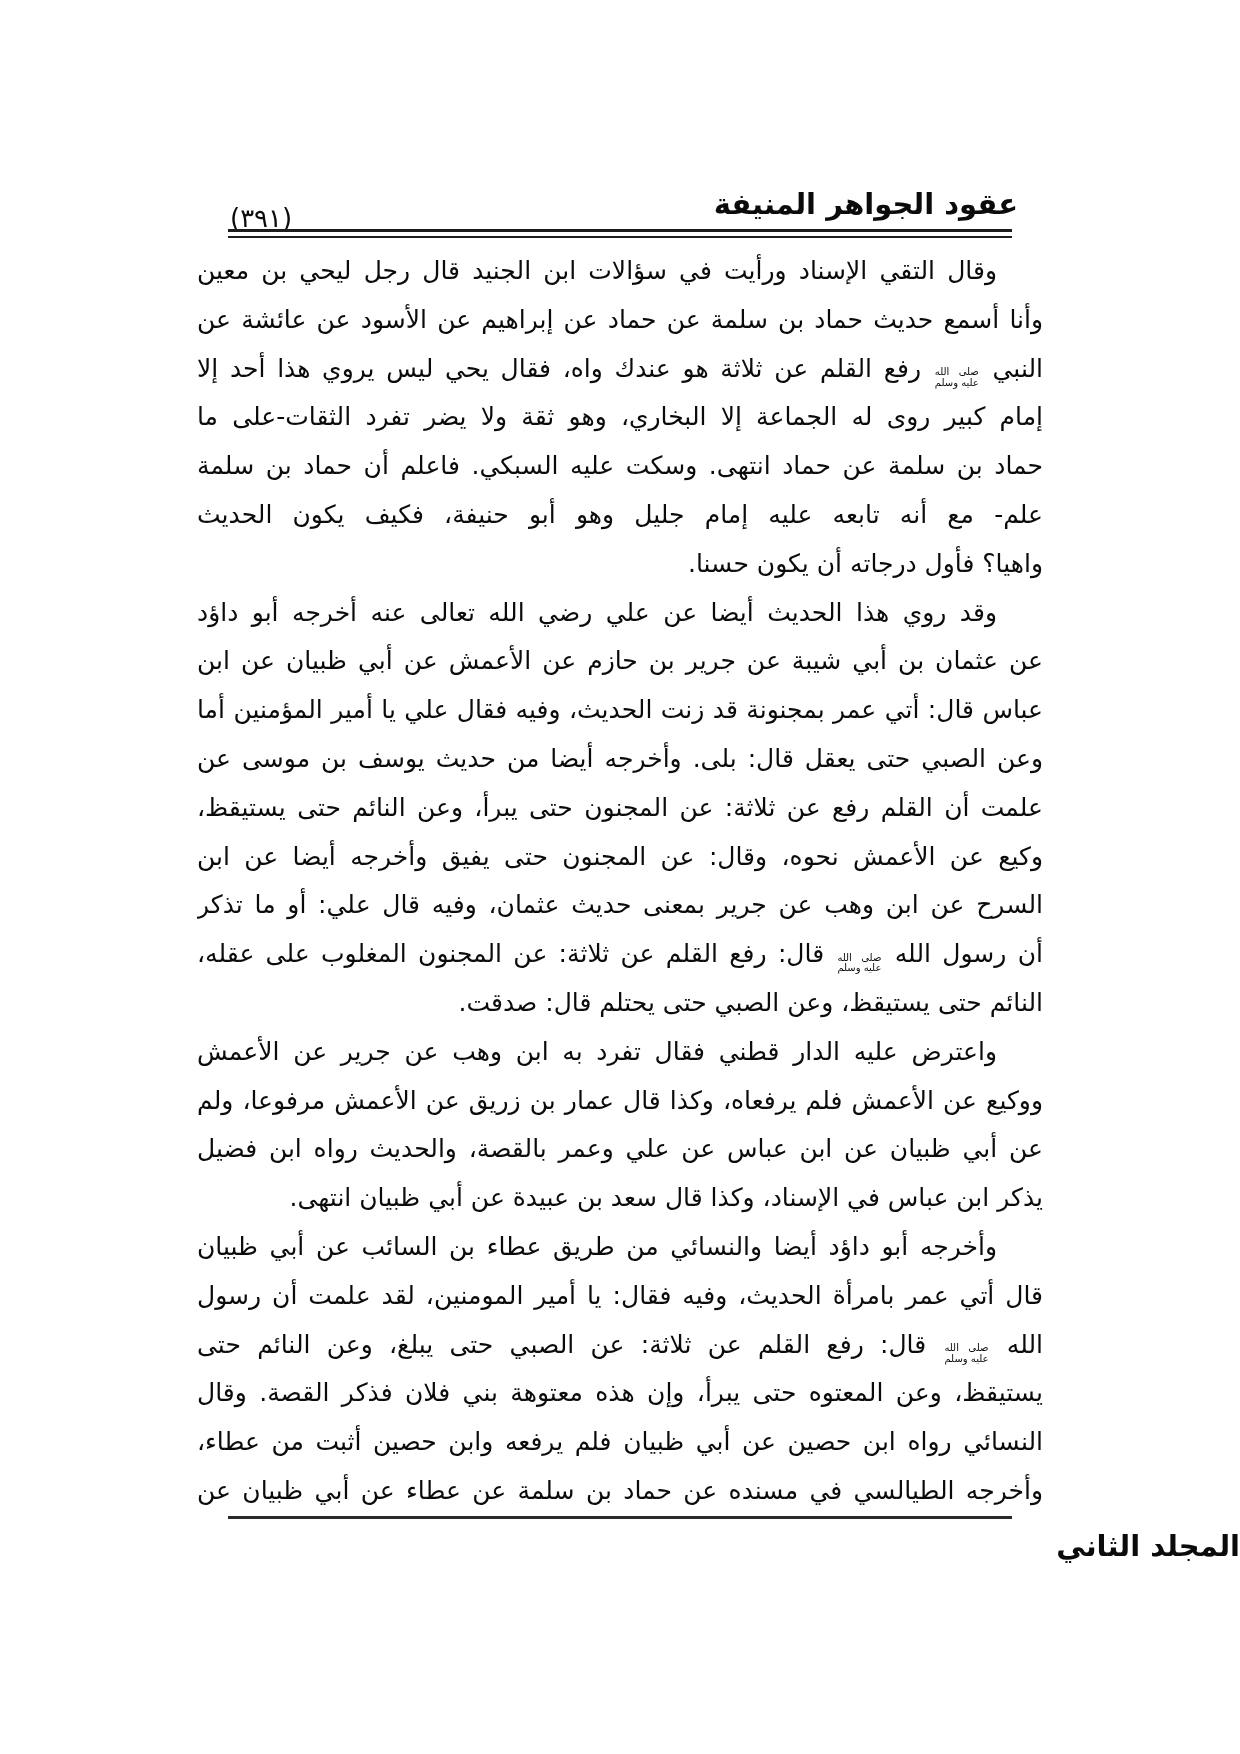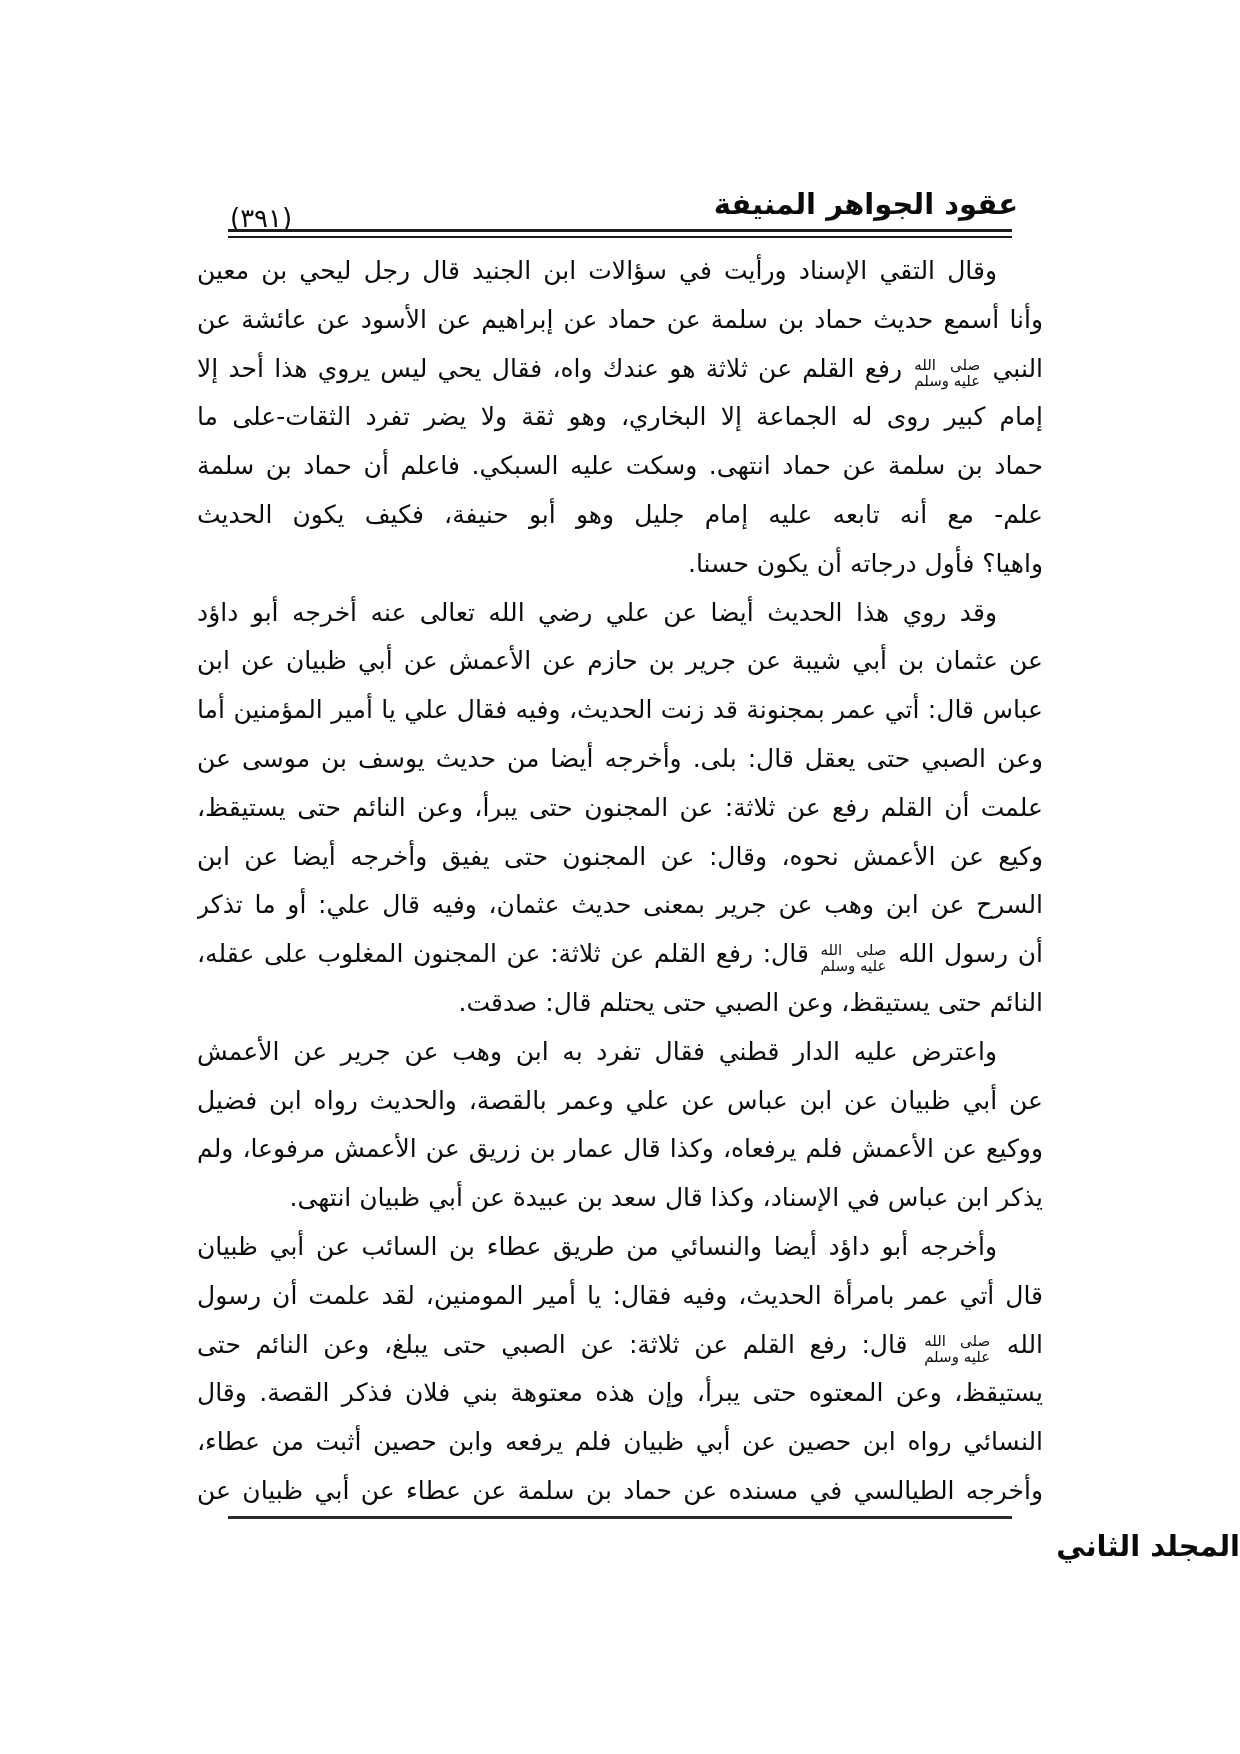--- a/index.html
+++ b/index.html
@@ -64,21 +64,21 @@
     line-height: 48.8px;
     text-align: justify;
     text-align-last: justify;
     overflow: hidden;
   }
   .line.indent { padding-right: 46px; }
   .line.end { text-align-last: right; }
   
   .pbuh {
     display: inline-block;
-    font-size: 15px;
+    font-size: 10px;
     line-height: 1.05;
     text-align: center;
     vertical-align: -9px;
     padding: 0 2px;
     white-space: nowrap;
   }
   .pbuh .pt, .pbuh .pb { display: block; }
   
   .footer-rule {
     position: absolute;
@@ -121,22 +121,22 @@
       <div class="line indent">وقد روي هذا الحديث أيضا عن علي رضي الله تعالى عنه أخرجه أبو داؤد</div>
       <div class="line">عن عثمان بن أبي شيبة عن جرير بن حازم عن الأعمش عن أبي ظبيان عن ابن</div>
       <div class="line">عباس قال: أتي عمر بمجنونة قد زنت الحديث، وفيه فقال علي يا أمير المؤمنين أما</div>
       <div class="line">وعن الصبي حتى يعقل قال: بلى. وأخرجه أيضا من حديث يوسف بن موسى عن</div>
       <div class="line">علمت أن القلم رفع عن ثلاثة: عن المجنون حتى يبرأ، وعن النائم حتى يستيقظ،</div>
       <div class="line">وكيع عن الأعمش نحوه، وقال: عن المجنون حتى يفيق وأخرجه أيضا عن ابن</div>
       <div class="line">السرح عن ابن وهب عن جرير بمعنى حديث عثمان، وفيه قال علي: أو ما تذكر</div>
       <div class="line">أن رسول الله <span class="pbuh"><span class="pt">صلى الله</span><span class="pb">عليه وسلم</span></span> قال: رفع القلم عن ثلاثة: عن المجنون المغلوب على عقله، وعن</div>
       <div class="line end">النائم حتى يستيقظ، وعن الصبي حتى يحتلم قال: صدقت.</div>
       <div class="line indent">واعترض عليه الدار قطني فقال تفرد به ابن وهب عن جرير عن الأعمش</div>
+      <div class="line">ووكيع عن الأعمش فلم يرفعاه، وكذا قال عمار بن زريق عن الأعمش مرفوعا، ولم</div>
       <div class="line">عن أبي ظبيان عن ابن عباس عن علي وعمر بالقصة، والحديث رواه ابن فضيل</div>
-      <div class="line">ووكيع عن الأعمش فلم يرفعاه، وكذا قال عمار بن زريق عن الأعمش مرفوعا، ولم</div>
       <div class="line end">يذكر ابن عباس في الإسناد، وكذا قال سعد بن عبيدة عن أبي ظبيان انتهى.</div>
       <div class="line indent">وأخرجه أبو داؤد أيضا والنسائي من طريق عطاء بن السائب عن أبي ظبيان</div>
       <div class="line">قال أتي عمر بامرأة الحديث، وفيه فقال: يا أمير المومنين، لقد علمت أن رسول</div>
       <div class="line">الله <span class="pbuh"><span class="pt">صلى الله</span><span class="pb">عليه وسلم</span></span> قال: رفع القلم عن ثلاثة: عن الصبي حتى يبلغ، وعن النائم حتى</div>
       <div class="line">يستيقظ، وعن المعتوه حتى يبرأ، وإن هذه معتوهة بني فلان فذكر القصة. وقال</div>
       <div class="line">النسائي رواه ابن حصين عن أبي ظبيان فلم يرفعه وابن حصين أثبت من عطاء،</div>
       <div class="line">وأخرجه الطيالسي في مسنده عن حماد بن سلمة عن عطاء عن أبي ظبيان عن علي</div>
     </div>
 
   <div class="footer-rule"></div>

